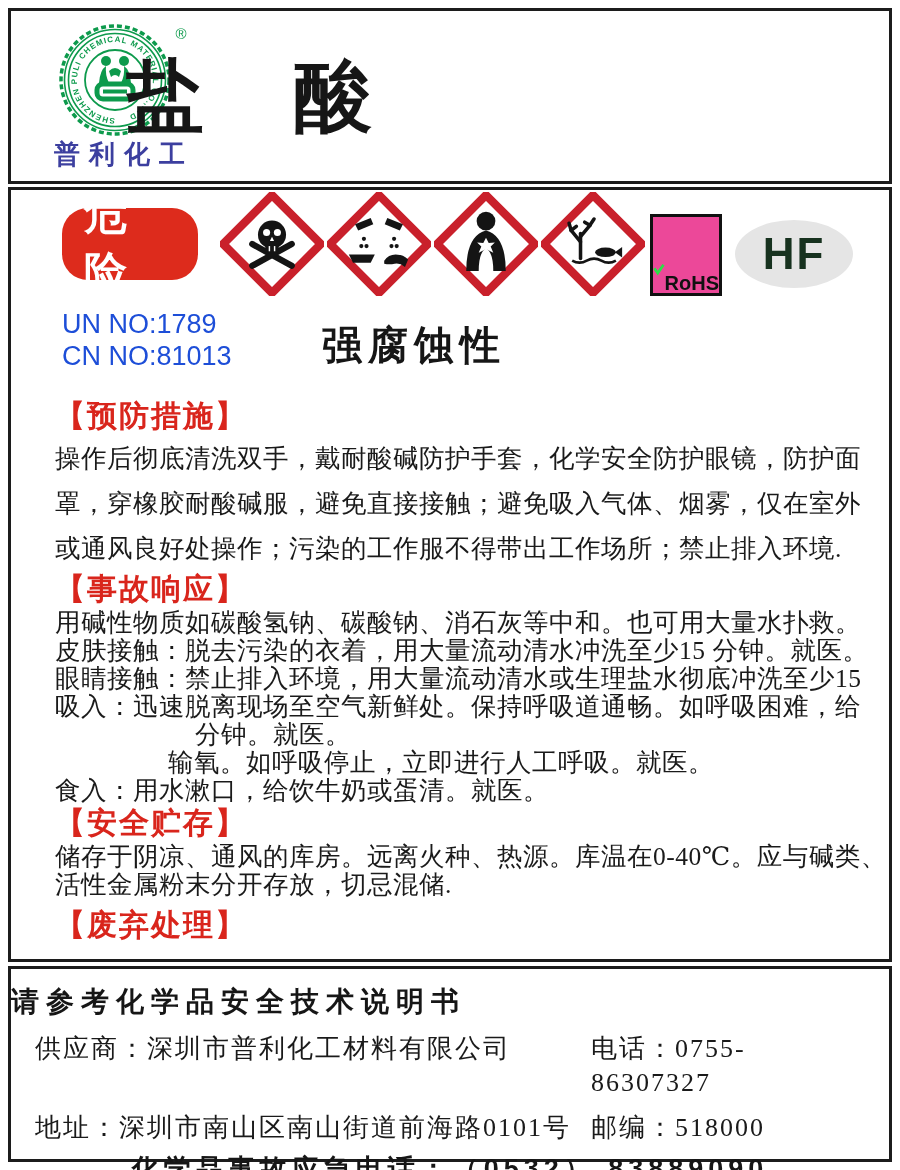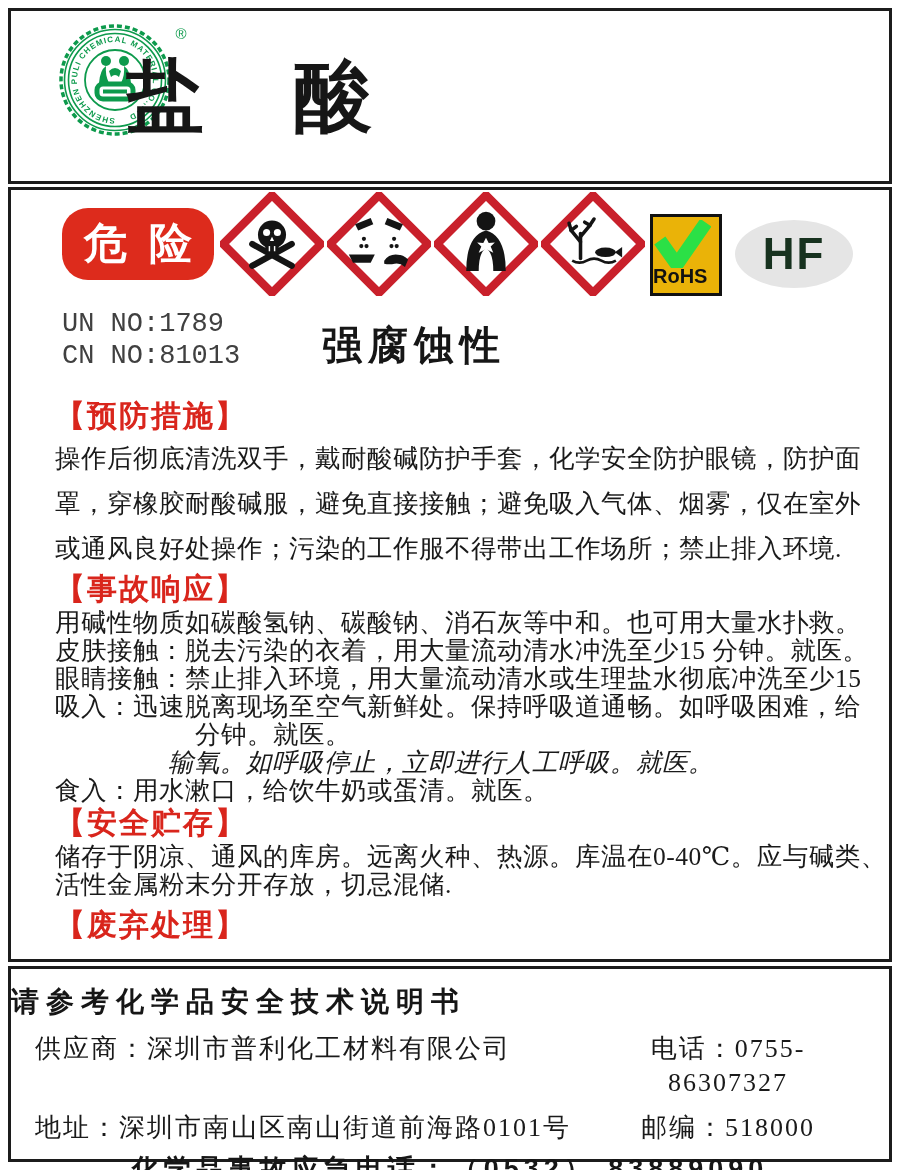--- a/index.html
+++ b/index.html
@@ -23,78 +23,78 @@
     position:absolute;left:18px;top:126px;width:190px;text-align:center;
     color:#3c3f9f;font-size:26px;letter-spacing:9px;font-weight:bold;
   }
   .product-title{
     position:absolute;left:0;right:0;top:34px;text-align:left;padding-left:115px;
     font-size:78px;font-weight:bold;letter-spacing:6px;color:#161616;
   }
 
   
   .danger-badge{
-    position:absolute;left:51px;top:18px;width:152px;height:72px;
+    position:absolute;left:51px;top:18px;width:136px;height:72px;
     background:#dd2b1c;border-radius:26px;display:flex;align-items:center;justify-content:center;
   }
   .danger-badge span{
     color:#fff;font-family:"Liberation Sans","DejaVu Sans",sans-serif;
     font-size:43px;font-weight:bold;letter-spacing:22px;padding-left:22px;
   }
   .picto-row{position:absolute;left:209px;top:2px;display:flex;gap:3px;}
   .ghs{width:104px;height:104px;display:block;}
   .rohs-box{
     position:absolute;left:639px;top:24px;width:72px;height:82px;box-sizing:border-box;
-    border:3px solid #111;background:#eab308;display:flex;flex-direction:column;align-items:flex-start;
+    border:3px solid #111;background:#ec4899;display:flex;flex-direction:row;align-items:flex-end;
   }
   .rohs-box svg{margin-top:3px;}
   .rohs-text{
     font-family:"Liberation Sans","DejaVu Sans",sans-serif;font-weight:bold;
     font-size:20px;color:#111;line-height:20px;margin-top:-2px;
   }
   .hf-oval{
     position:absolute;left:724px;top:30px;width:118px;height:68px;border-radius:50%;
     background:#e5e5e5;display:flex;align-items:center;justify-content:center;
   }
   .hf-oval span{
     font-family:"Liberation Sans","DejaVu Sans",sans-serif;font-weight:bold;
     font-size:44px;color:#17321f;letter-spacing:2px;
   }
   .idnums{
     position:absolute;left:51px;top:118px;
-    font-family:Liberation Mono, monospace;font-size:27px;line-height:32px;color:#404040;
+    font-family:Liberation Sans, sans-serif;font-size:27px;line-height:32px;color:#1d4ed8;
   }
   .statement{
     position:absolute;left:311px;top:128px;
     font-family:"Liberation Sans","DejaVu Sans",sans-serif;font-weight:bold;
     font-size:40px;letter-spacing:6px;color:#161616;
   }
 
   
   .content{position:absolute;left:44px;right:28px;top:208px;}
   .sec-title{
     font-family:"Liberation Sans","DejaVu Sans",sans-serif;font-weight:bold;
     color:#d9251c;font-size:30px;line-height:32px;margin:2px 0 4px;letter-spacing:2px;
   }
   .sec-gap{margin-top:10px;}
   .body-line{font-size:25.5px;letter-spacing:0.5px;white-space:nowrap;}
   .lh-loose .body-line{line-height:45px;}
   .lh-tight .body-line{line-height:28px;}
   .hang-deep{padding-left:140px;}
-  .hang-mid{padding-left:113px;font-style:italic;}
+  .hang-mid{padding-left:113px;}
 
   
   .msds-note{
     margin-top:14px;
     font-family:Liberation Mono, monospace;font-weight:bold;
     font-size:28px;letter-spacing:7px;color:#161616;
   }
   .f-row{display:flex;padding:0 24px;margin-top:11px;font-size:26px;line-height:34px;}
   .f-left{width:556px;letter-spacing:2px;}
-  .f-right{flex:1;letter-spacing:2px;text-align:center;}
+  .f-right{flex:1;letter-spacing:2px;}
   .emergency{
     margin-top:6px;text-align:center;
     font-family:"Liberation Sans","DejaVu Sans",sans-serif;font-weight:bold;
     font-size:27px;letter-spacing:5px;color:#161616;
   }
 </style>
 </head>
 <body>
 
 <div class="frame frame-header">
@@ -120,20 +120,21 @@
         <path d="M78 62 q-1 -13 -7 -17 q1 9 -3 17 z"></path>
         <path d="M56 50 q6 -6 12 0 l-2 6 q-4 -4 -8 0 z"></path>
       </g>
       <g fill="none" stroke="#0d9a4c">
         <rect x="44" y="63" width="36" height="15" rx="6" stroke-width="5"></rect>
         <line x1="50" y1="70.5" x2="74" y2="70.5" stroke-width="4"></line>
       </g>
       <text x="128" y="18" font-size="15" fill="#0d9a4c" text-anchor="middle" font-family="Liberation Sans, DejaVu Sans, sans-serif">®</text>
     </svg>
   </div>
+  <div class="brand-name">普利化工</div>
   <div class="product-title">盐　酸</div>
 </div>
 
 <div class="frame frame-main">
 
   <div class="danger-badge">
     <span>危险</span>
   </div>
 
   <div class="picto-row">

